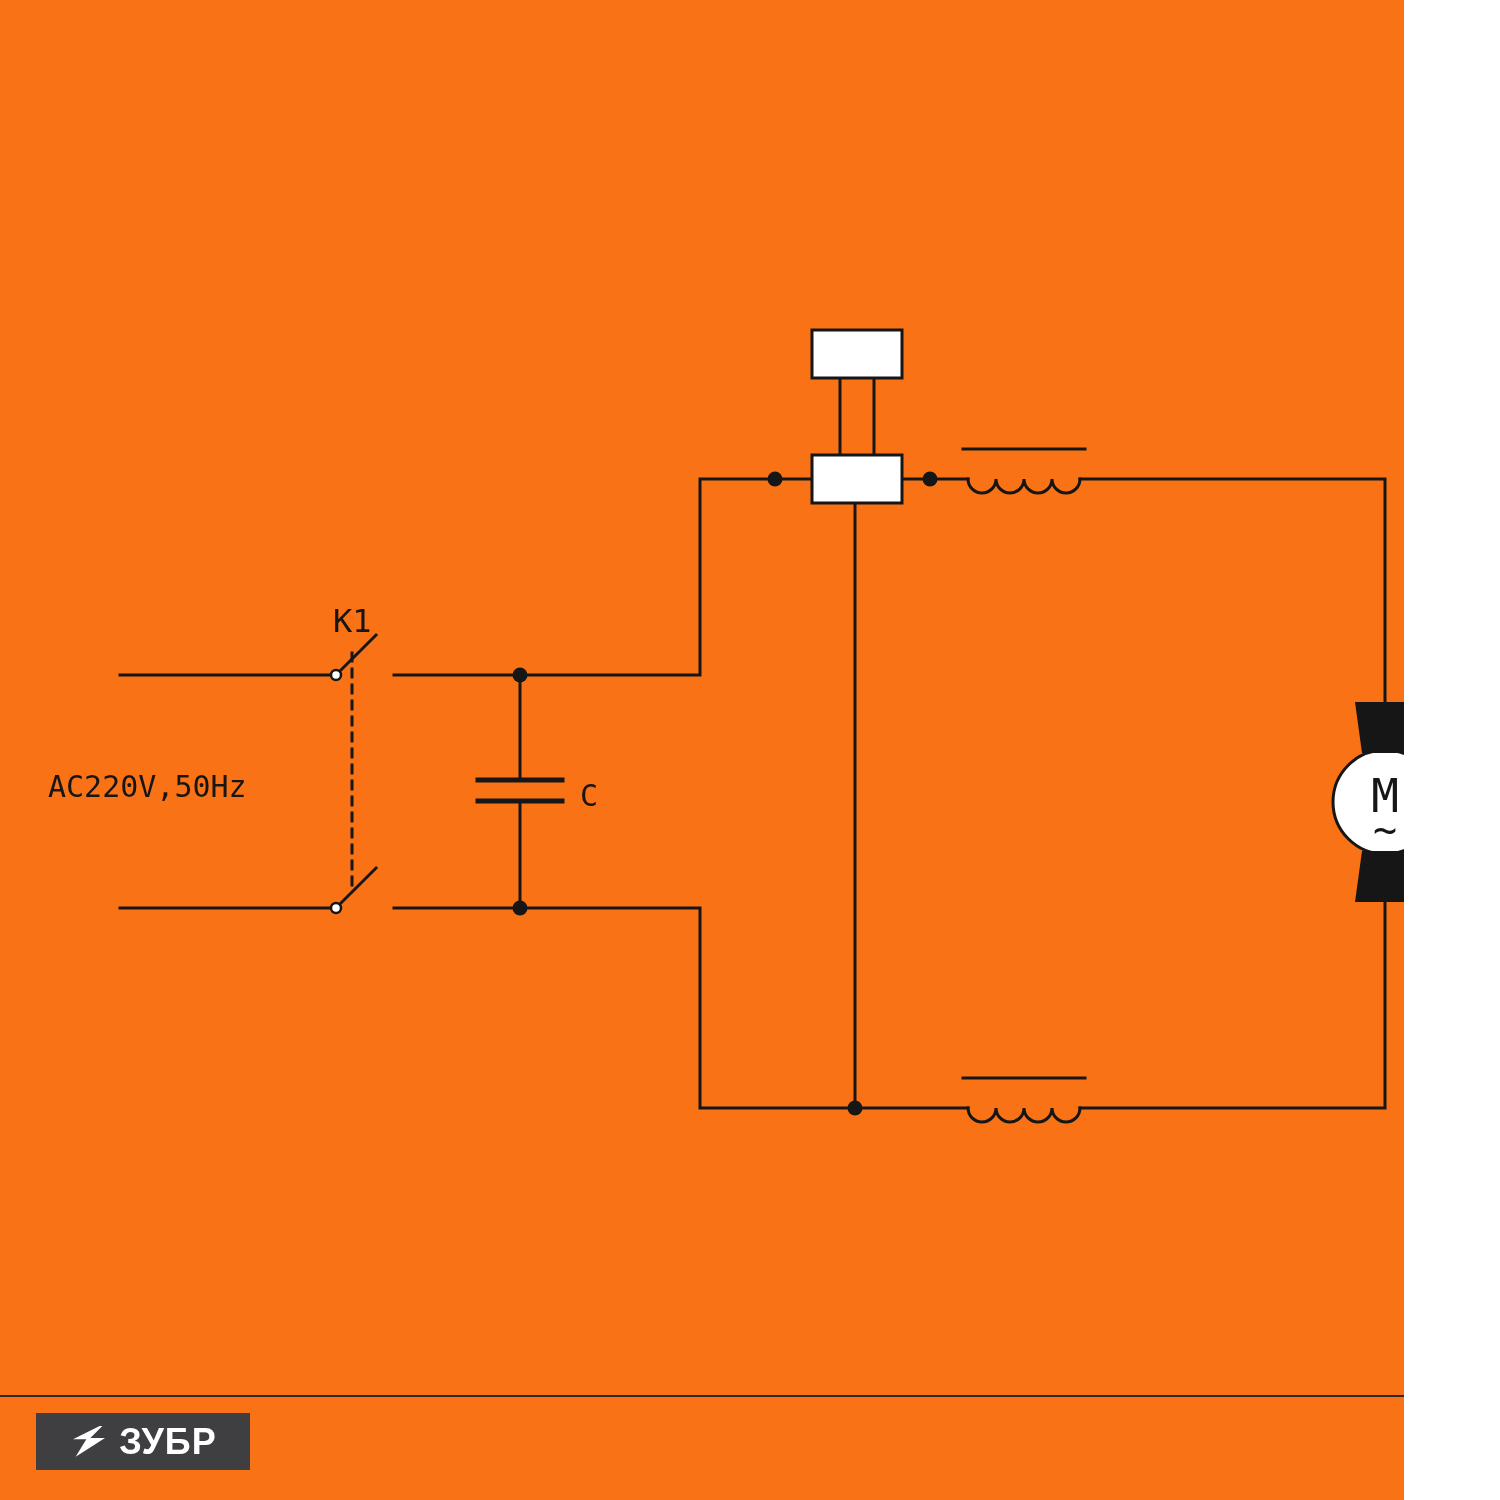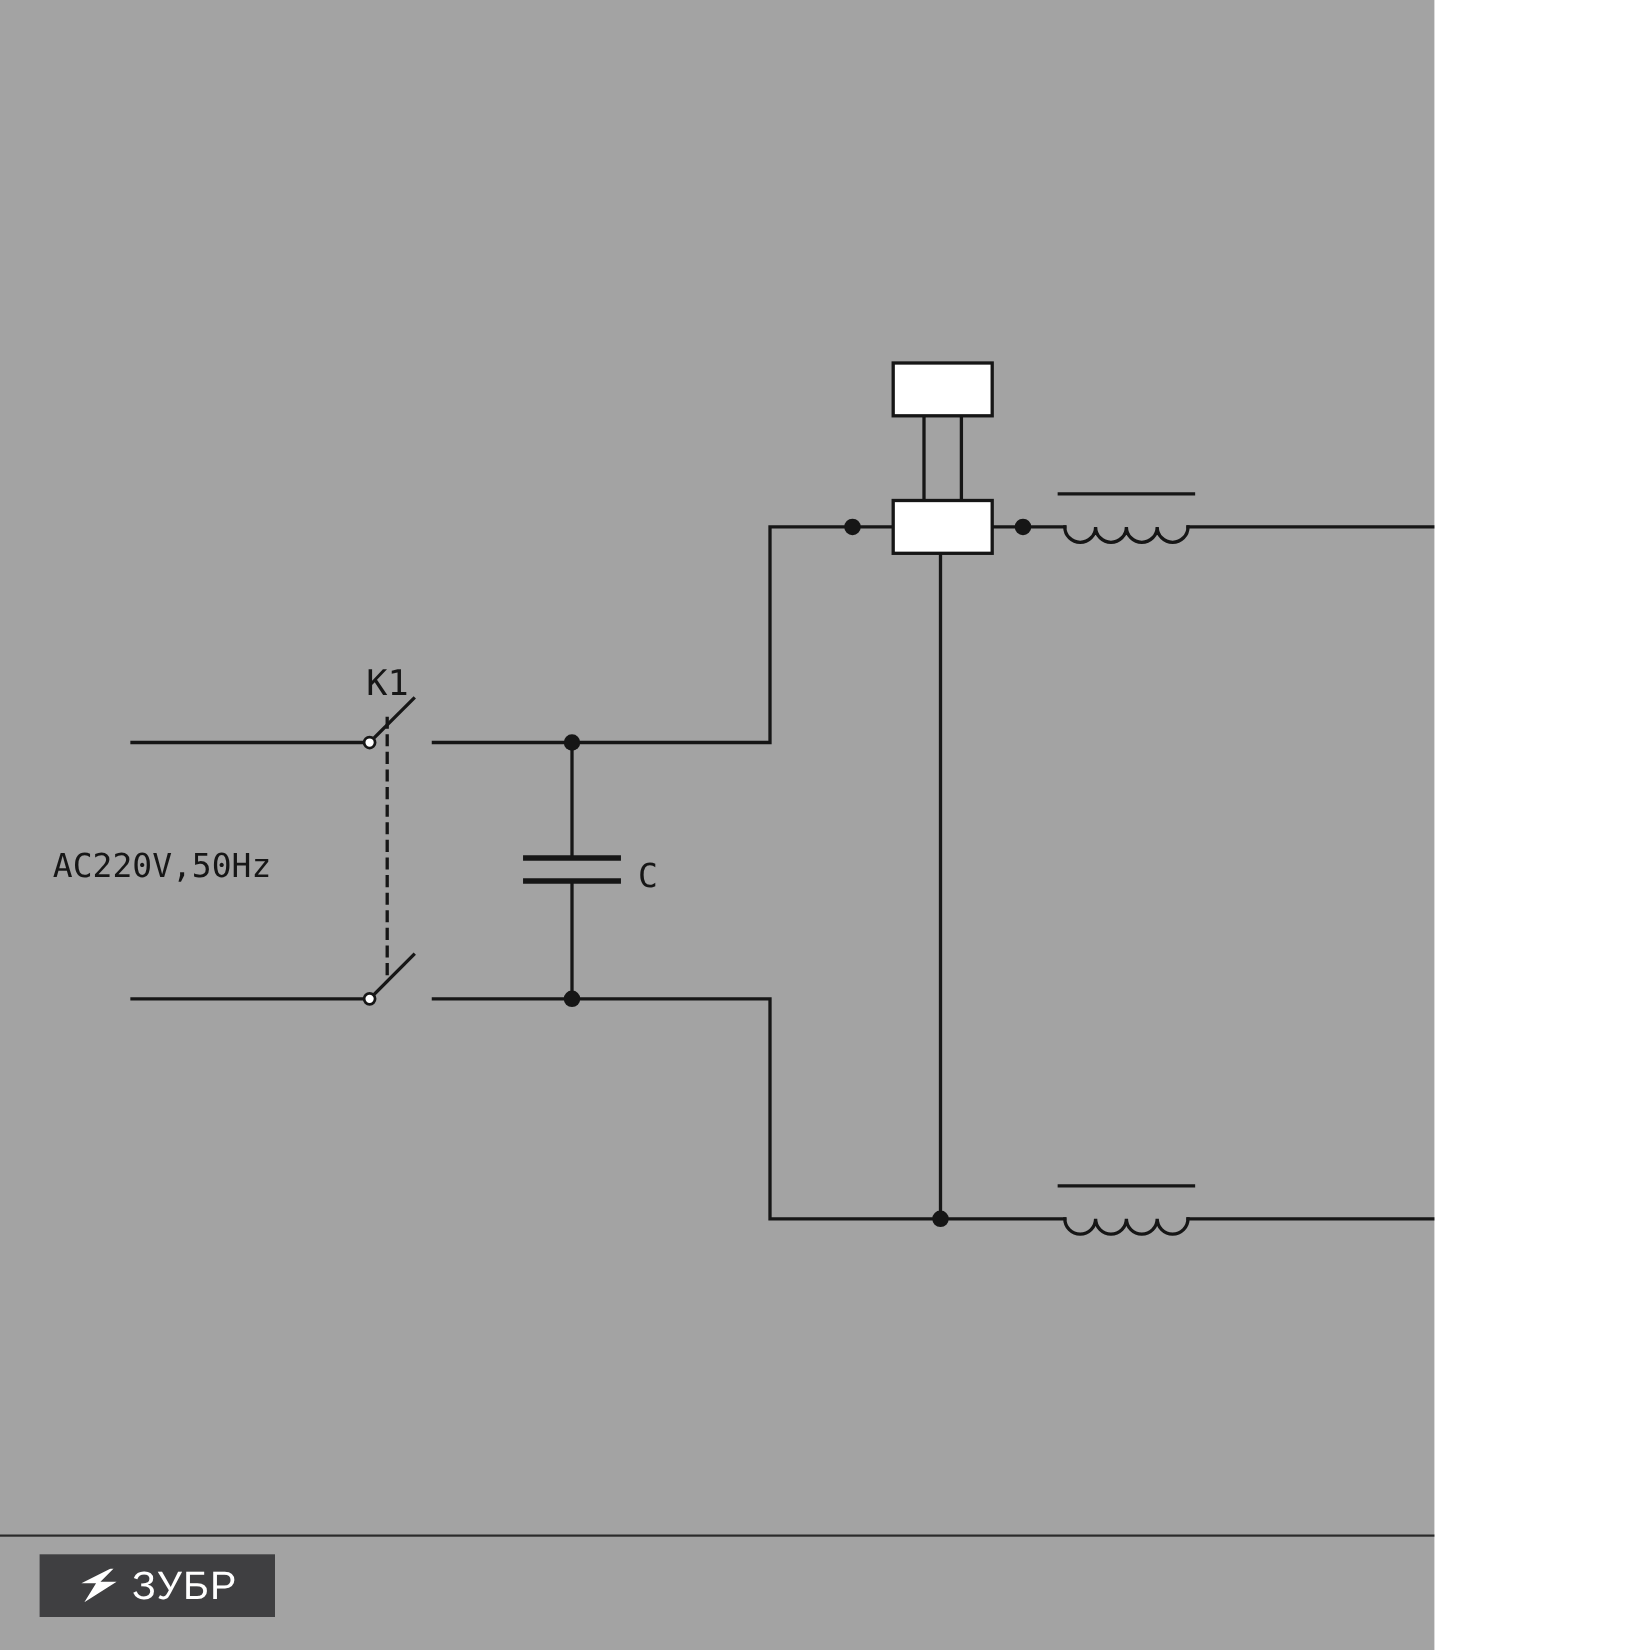--- a/index.html
+++ b/index.html
@@ -2,23 +2,23 @@
 <html><head>
 <meta charset="utf-8">
 <style>
   html, body {
     margin: 0;
     padding: 0;
     background: #ffffff;
   }
   #stage {
     position: relative;
-    width: 1304px;
+    width: 1404px;
     height: 1500px;
-    background: #a3a3a3;
+    background: #f97316;
     overflow: hidden;
   }
   #schematic {
     position: absolute;
     top: 0;
     left: 0;
   }
   .lbl {
     font-family: "DejaVu Sans Mono", monospace;
     fill: #161616;
@@ -46,21 +46,21 @@
     width: 214px;
     height: 57px;
     background: #3f3f41;
     display: flex;
     align-items: center;
     justify-content: center;
     gap: 10px;
   }
   #logo-text {
     color: #ffffff;
-    font-weight: normal;
+    font-weight: bold;
     font-size: 36px;
     letter-spacing: 1px;
     font-family: "Liberation Sans", sans-serif;
   }
   #footer-title {
     position: absolute;
     left: 285px;
     top: 0;
     height: 66px;
     display: flex;

